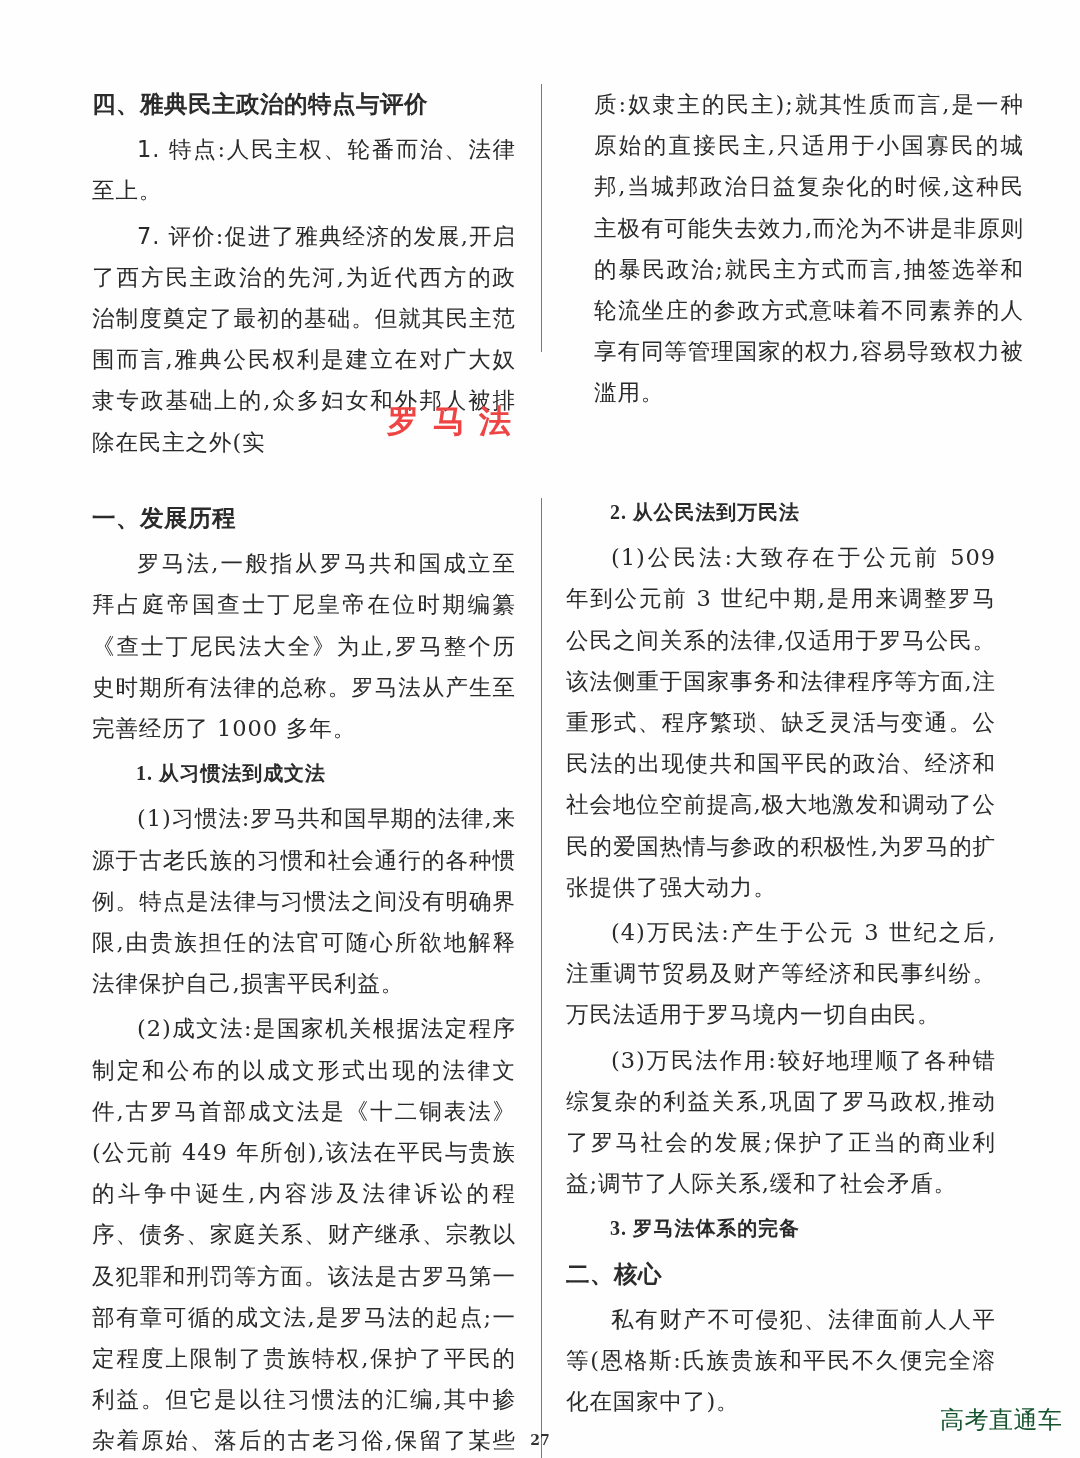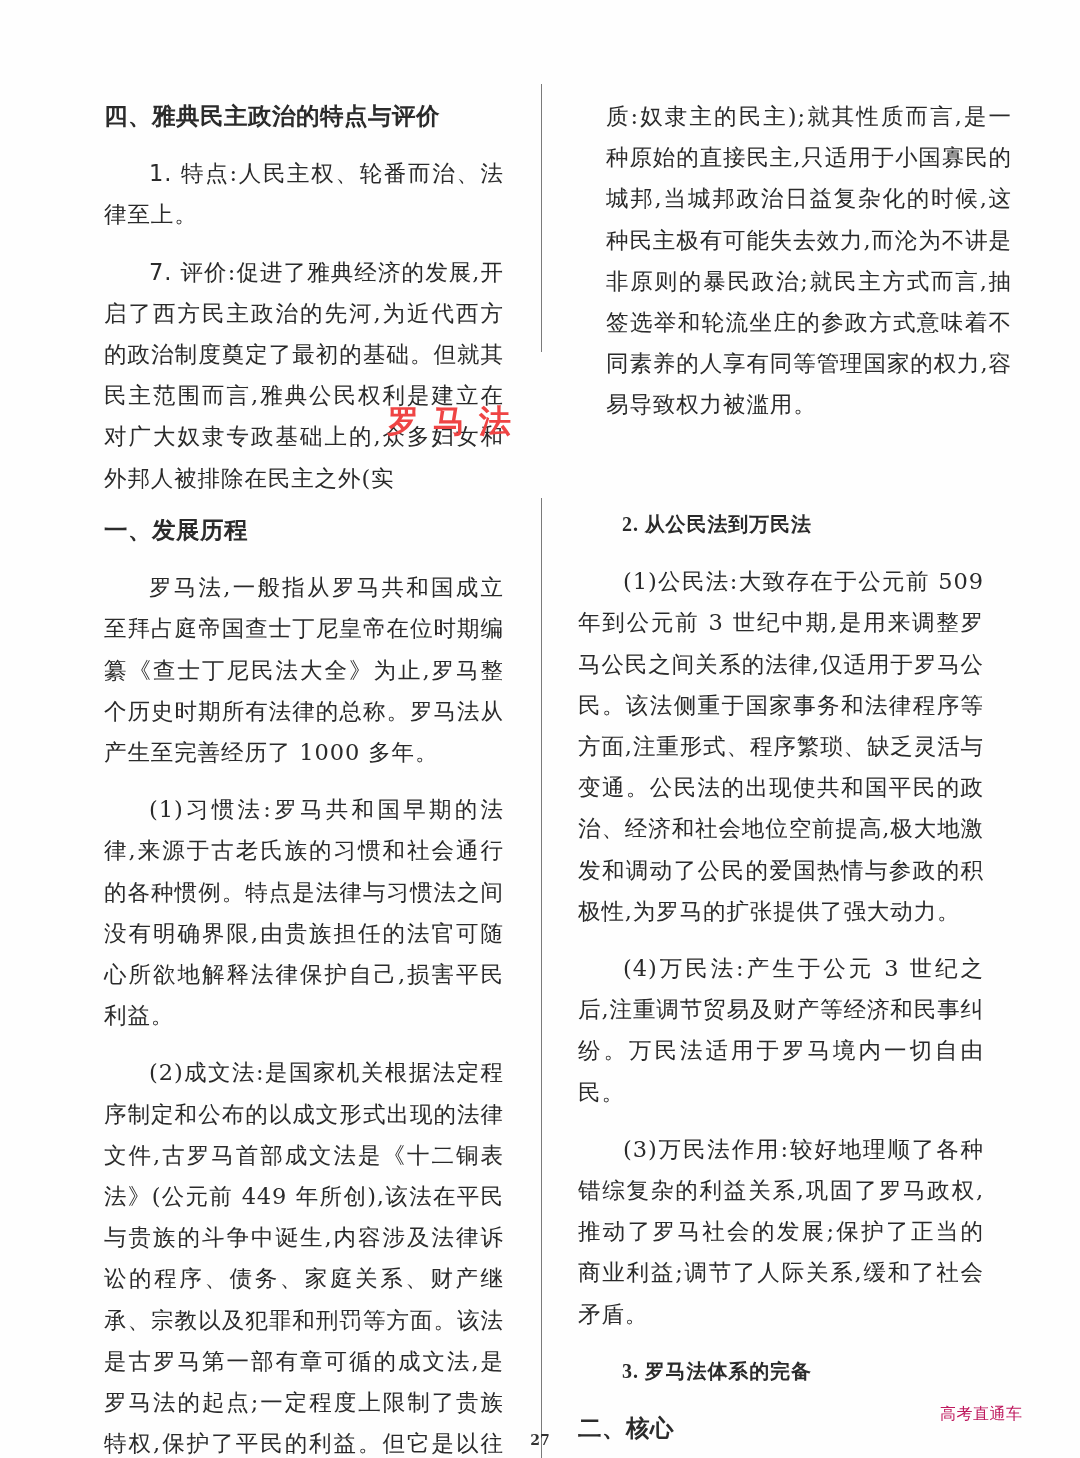--- a/index.html
+++ b/index.html
@@ -22,21 +22,21 @@
       background: #fefefe;
     }
     .col {
       position: absolute;
       font-size: 22.5px;
       line-height: 41.2px;
       letter-spacing: 0.9px;
       text-align: justify;
     }
     .col p {
-      margin: 16px;
+      margin: 4px;
     }
     .indent {
       text-indent: 2em;
     }
     .h-section {
       font-family: "DejaVu Sans", "Liberation Sans", sans-serif;
       font-weight: bold;
       font-size: 23.5px;
       letter-spacing: 0.5px;
       color: #2b2b2b;
@@ -76,22 +76,22 @@
       font-family: "DejaVu Serif", "Liberation Serif", serif;
       font-weight: bold;
       font-size: 14px;
       color: #333;
     }
     .watermark {
       position: absolute;
       left: 940px;
       top: 1404px;
       font-family: "DejaVu Sans", "Liberation Sans", sans-serif;
-      font-size: 16px;
-      color: #be185d;
+      font-size: 24px;
+      color: #14532d;
       letter-spacing: 0.5px;
     }
   </style>
 </head>
 <body>
 
 <div class="page">
 
   <div class="col" style="left:88px; top:80px; width:432px;">
     <p class="h-section">四、雅典民主政治的特点与评价</p>
@@ -103,20 +103,21 @@
 
   <div class="col" style="left:590px; top:80px; width:438px;">
     <p>质:奴隶主的民主);就其性质而言,是一种原始的直接民主,只适用于小国寡民的城邦,当城邦政治日益复杂化的时候,这种民主极有可能失去效力,而沦为不讲是非原则的暴民政治;就民主方式而言,抽签选举和轮流坐庄的参政方式意味着不同素养的人享有同等管理国家的权力,容易导致权力被滥用。</p>
   </div>
 
   <div class="title">罗马法</div>
 
   <div class="col" style="left:88px; top:494px; width:432px;">
     <p class="h-section">一、发展历程</p>
     <p class="indent">罗马法,一般指从罗马共和国成立至拜占庭帝国查士丁尼皇帝在位时期编纂《查士丁尼民法大全》为止,罗马整个历史时期所有法律的总称。罗马法从产生至完善经历了 1000 多年。</p>
+    <p class="h-sub">1. 从习惯法到成文法</p>
     <p class="indent">(1)习惯法:罗马共和国早期的法律,来源于古老氏族的习惯和社会通行的各种惯例。特点是法律与习惯法之间没有明确界限,由贵族担任的法官可随心所欲地解释法律保护自己,损害平民利益。</p>
     <p class="indent">(2)成文法:是国家机关根据法定程序制定和公布的以成文形式出现的法律文件,古罗马首部成文法是《十二铜表法》(公元前 449 年所创),该法在平民与贵族的斗争中诞生,内容涉及法律诉讼的程序、债务、家庭关系、财产继承、宗教以及犯罪和刑罚等方面。该法是古罗马第一部有章可循的成文法,是罗马法的起点;一定程度上限制了贵族特权,保护了平民的利益。但它是以往习惯法的汇编,其中掺杂着原始、落后的古老习俗,保留了某些维护贵族特权的不合理法规。</p>
   </div>
 
   <div class="divider" style="left:541px; top:498px; height:960px;"></div>
 
   <div class="col" style="left:562px; top:488px; width:438px;">
     <p class="h-sub">2. 从公民法到万民法</p>
     <p class="indent">(1)公民法:大致存在于公元前 509 年到公元前 3 世纪中期,是用来调整罗马公民之间关系的法律,仅适用于罗马公民。该法侧重于国家事务和法律程序等方面,注重形式、程序繁琐、缺乏灵活与变通。公民法的出现使共和国平民的政治、经济和社会地位空前提高,极大地激发和调动了公民的爱国热情与参政的积极性,为罗马的扩张提供了强大动力。</p>
     <p class="indent">(4)万民法:产生于公元 3 世纪之后,注重调节贸易及财产等经济和民事纠纷。万民法适用于罗马境内一切自由民。</p>

